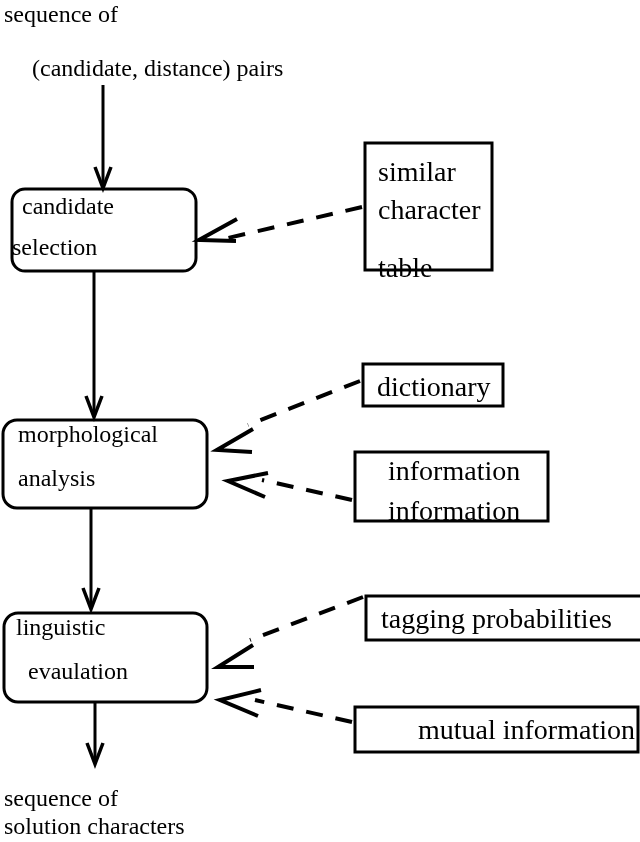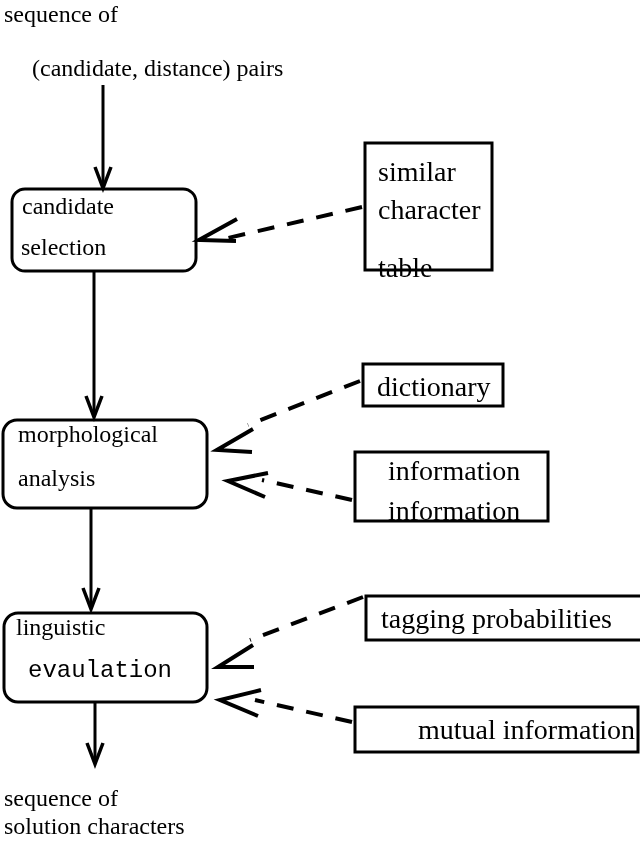--- a/index.html
+++ b/index.html
@@ -108,27 +108,27 @@
       <line x1="352" y1="722" x2="255" y2="700" stroke="#000000" stroke-width="4" stroke-dasharray="17,13" stroke-linecap="butt"></line>
       <path d="M 261 690 L 220 700 L 258 716" fill="none" stroke="#000000" stroke-width="4" stroke-linejoin="miter"></path>
     </g>
 
   </svg>
 
   <div class="free-text t24" style="left:4px; top:2px;">sequence of</div>
   <div class="free-text t24" style="left:4px; top:56px;margin-left:28px;">(candidate, distance) pairs</div>
 
   <div class="node-text t24" style="left:22px; top:194px;">candidate</div>
-  <div class="node-text t24" style="left:21px; top:235px;">selection</div>
+  <div class="node-text t24" style="left:12px; top:235px;">selection</div>
 
   <div class="node-text t24" style="left:18px; top:422px;">morphological</div>
   <div class="node-text t24" style="left:18px; top:466px;">analysis</div>
 
   <div class="node-text t24" style="left:16px; top:615px;">linguistic</div>
-  <div class="node-text t24" style="left:28px; top:659px;font-family:Liberation Mono, monospace;">evaulation</div>
+  <div class="node-text t24" style="left:28px; top:659px;">evaulation</div>
 
   <div class="node-text t23" style="left:378px; top:158px;">similar</div>
   <div class="node-text t23" style="left:378px; top:196px;">character</div>
   <div class="node-text t23" style="left:378px; top:237px;margin-top:17px;">table</div>
 
   <div class="node-text t23" style="left:377px; top:373px;">dictionary</div>
 
   <div class="node-text t23" style="left:388px; top:457px;">information</div>
   <div class="node-text t23" style="left:388px; top:497px;">information</div>
 

